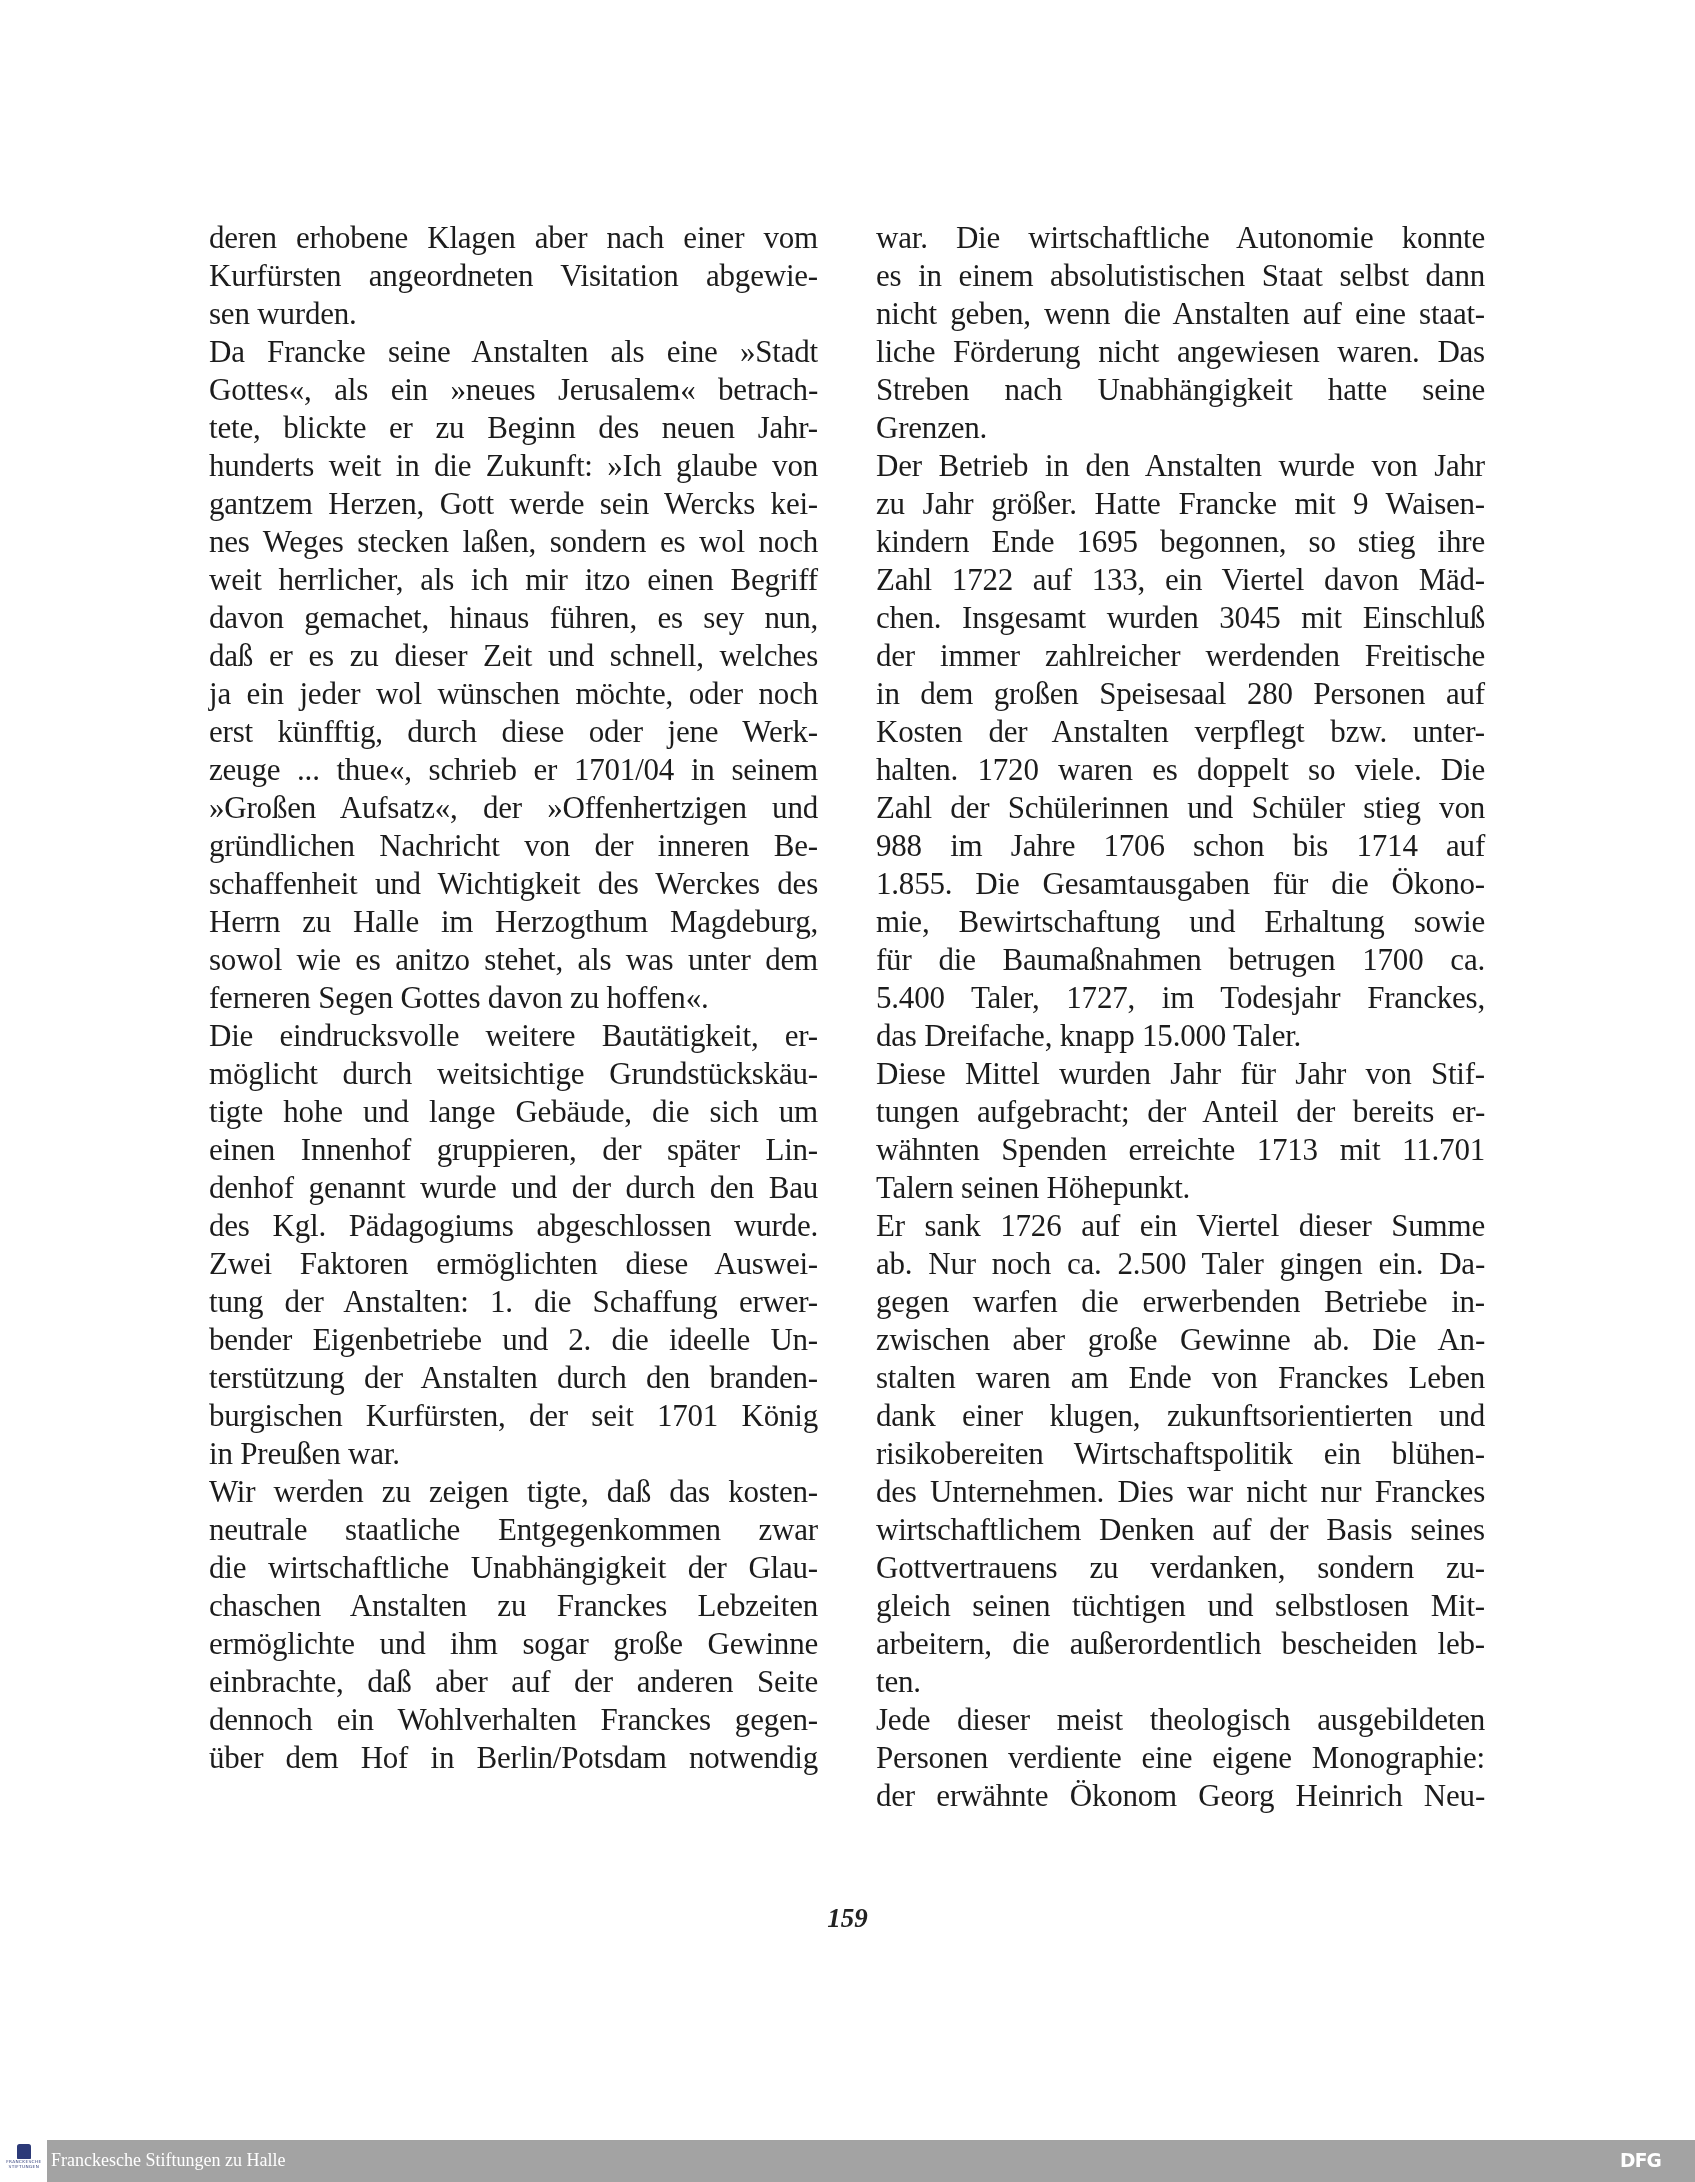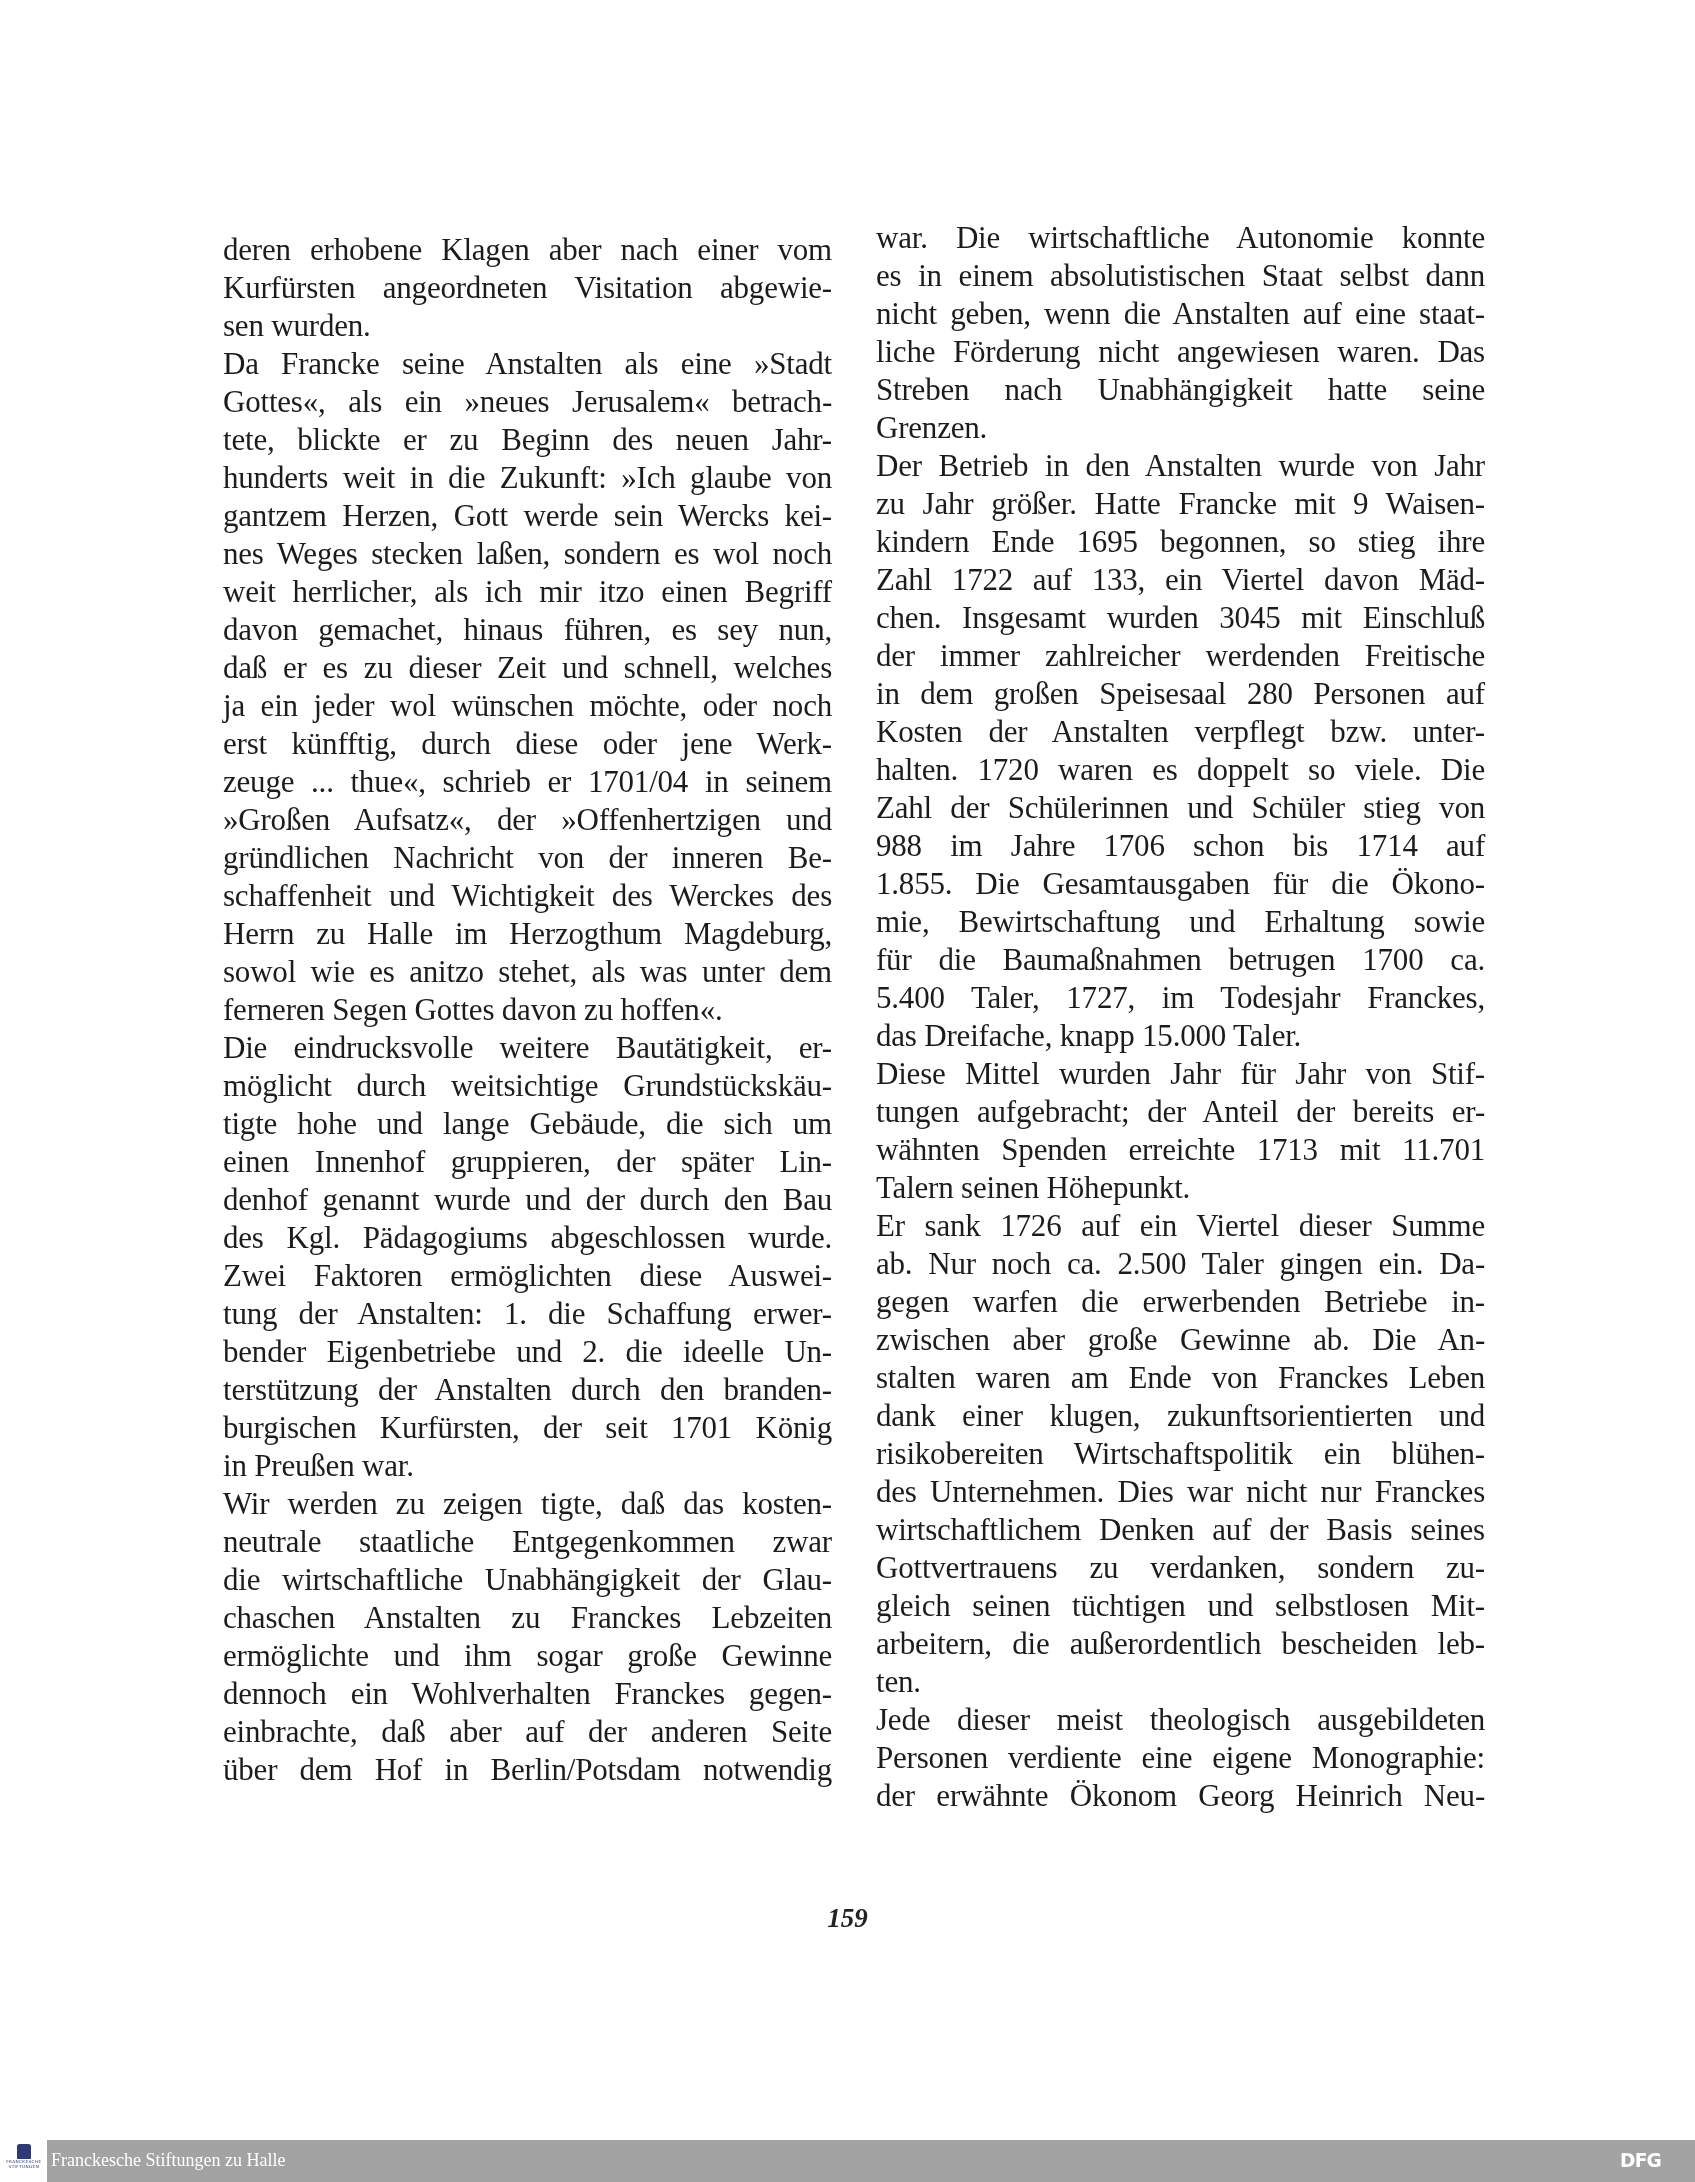--- a/index.html
+++ b/index.html
@@ -11,21 +11,21 @@
   }
   .column {
     position: absolute;
     top: 219px;
     width: 609px;
     font-size: 31px;
     line-height: 38px;
     text-align: justify;
     letter-spacing: -0.2px;
   }
-  #col-left { left: 223px; margin-top: 12px; }
+  #col-left { left: 209px; }
   #col-right { left: 876px; }
   .line {
     display: block;
     white-space: nowrap;
     text-align: justify;
     text-align-last: justify;
     height: 38px;
     overflow: visible;
   }
   .line.last { text-align-last: left; }
@@ -114,22 +114,22 @@
     <span class="line">tung der Anstalten: 1. die Schaffung erwer-</span>
     <span class="line">bender Eigenbetriebe und 2. die ideelle Un-</span>
     <span class="line">terstützung der Anstalten durch den branden-</span>
     <span class="line">burgischen Kurfürsten, der seit 1701 König</span>
     <span class="line last">in Preußen war.</span>
     <span class="line">Wir werden zu zeigen tigte, daß das kosten-</span>
     <span class="line">neutrale staatliche Entgegenkommen zwar</span>
     <span class="line">die wirtschaftliche Unabhängigkeit der Glau-</span>
     <span class="line">chaschen Anstalten zu Franckes Lebzeiten</span>
     <span class="line">ermöglichte und ihm sogar große Gewinne</span>
+    <span class="line">einbrachte, daß aber auf der anderen Seite</span>
     <span class="line">dennoch ein Wohlverhalten Franckes gegen-</span>
-    <span class="line">einbrachte, daß aber auf der anderen Seite</span>
     <span class="line">über dem Hof in Berlin/Potsdam notwendig</span>
   </div>
 <div id="col-right" class="column">
     <span class="line">war. Die wirtschaftliche Autonomie konnte</span>
     <span class="line">es in einem absolutistischen Staat selbst dann</span>
     <span class="line">nicht geben, wenn die Anstalten auf eine staat-</span>
     <span class="line">liche Förderung nicht angewiesen waren. Das</span>
     <span class="line">Streben nach Unabhängigkeit hatte seine</span>
     <span class="line last">Grenzen.</span>
     <span class="line">Der Betrieb in den Anstalten wurde von Jahr</span>

